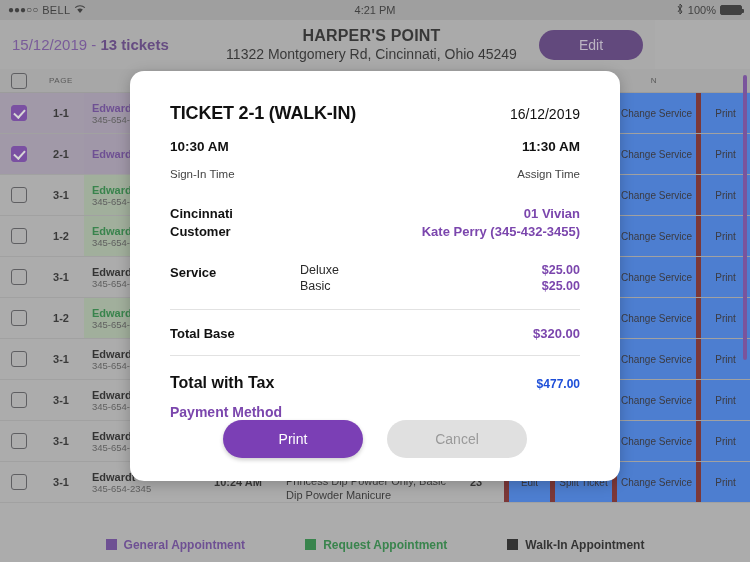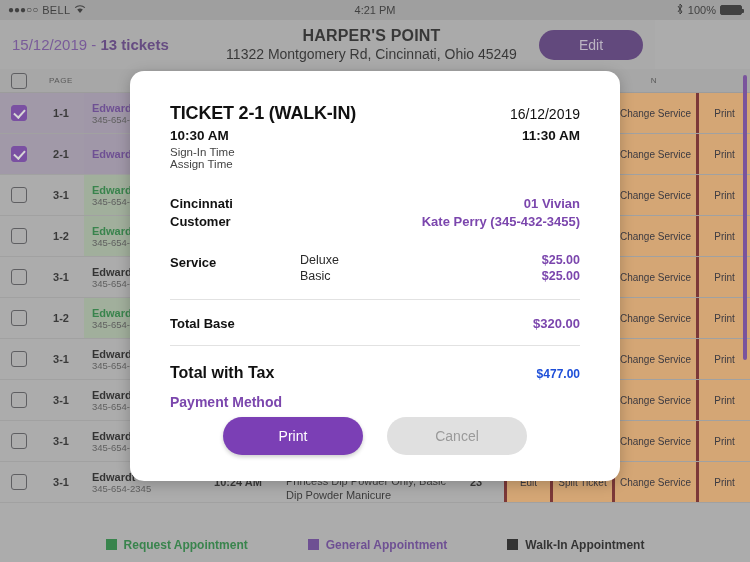--- a/index.html
+++ b/index.html
@@ -84,21 +84,21 @@
   .name-cell-general { background: #b2a5bd; }
   .name-cell-general .nm { color: #6b3fa0; }
   .name-cell-request { background: #b3c7ac; }
   .name-cell-request .nm { color: #1f8a3b; }
   .name-cell-walkin  { background: transparent; }
   .name-cell-walkin .nm { color: #161616; }
   .trow .c-time { justify-content: center; font-weight: bold; font-size: 11px; }
   .trow .c-svc { font-size: 11px; line-height: 1.2; color: #1f1f1f; }
   .trow .c-num { justify-content: center; font-weight: bold; }
   .act {
-    background: #fdba74; border-left: 3px solid #7f1d1d;
+    background: #3b82f6; border-left: 5px solid #7f1d1d;
     display: flex; align-items: center; justify-content: center;
     font-size: 10px; color: #22202a;
   }
 
   .cbox {
     width: 16px; height: 16px; border: 1.5px solid #55555a; border-radius: 3px;
     background: transparent;
   }
   .cbox.on {
     background: #7b3fb5; border-color: #7b3fb5; position: relative;
@@ -388,45 +388,45 @@
           <div class="cell act c-split">Split Ticket</div>
           <div class="cell act c-chg">Change Service</div>
           <div class="cell act c-print">Print</div>
         </div>
       </div>
     <div class="scrollbar"></div>
   </div>
 
   <div class="legend">
     <div class="lg">
+      <span class="sw" style="background: rgb(107, 63, 160);"></span>
+      <span style="color: rgb(107, 63, 160);">General Appointment</span>
+    </div>
+    <div class="lg">
       <span class="sw" style="background: rgb(31, 138, 59);"></span>
       <span style="color: rgb(31, 138, 59);">Request Appointment</span>
-    </div>
-    <div class="lg">
-      <span class="sw" style="background: rgb(107, 63, 160);"></span>
-      <span style="color: rgb(107, 63, 160);">General Appointment</span>
     </div>
     <div class="lg">
       <span class="sw" style="background: rgb(22, 22, 22);"></span>
       <span style="color: rgb(22, 22, 22);">Walk-In Appointment</span>
     </div>
   </div>
 
   <div class="dim"></div>
 
   <div class="modal">
     <div class="m-row">
       <div class="m-title">TICKET 2-1 (WALK-IN)</div>
       <div class="m-date">16/12/2019</div>
     </div>
-    <div class="m-row" style="margin-top:4px;text-align:right;">
+    <div class="m-row" style="margin-top:15px;text-align:right;">
       <div class="m-time-l">10:30 AM</div>
       <div class="m-time-r">11:30 AM</div>
     </div>
-    <div class="m-row" style="margin-top:3px;flex-direction:column;">
+    <div class="m-row" style="margin-top:14px;">
       <div class="m-sub">Sign-In Time</div>
       <div class="m-sub-r">Assign Time</div>
     </div>
 
     <div class="m-row" style="margin-top:26px;">
       <div class="lbl">Cincinnati</div>
       <div class="val-purple">01 Vivian</div>
     </div>
     <div class="m-row" style="margin-top:3px;">
       <div class="lbl">Customer</div>

